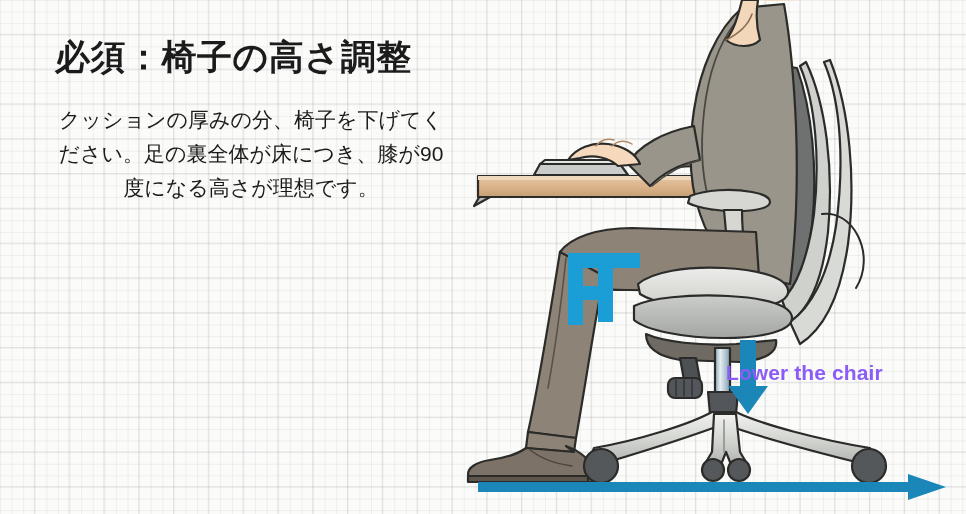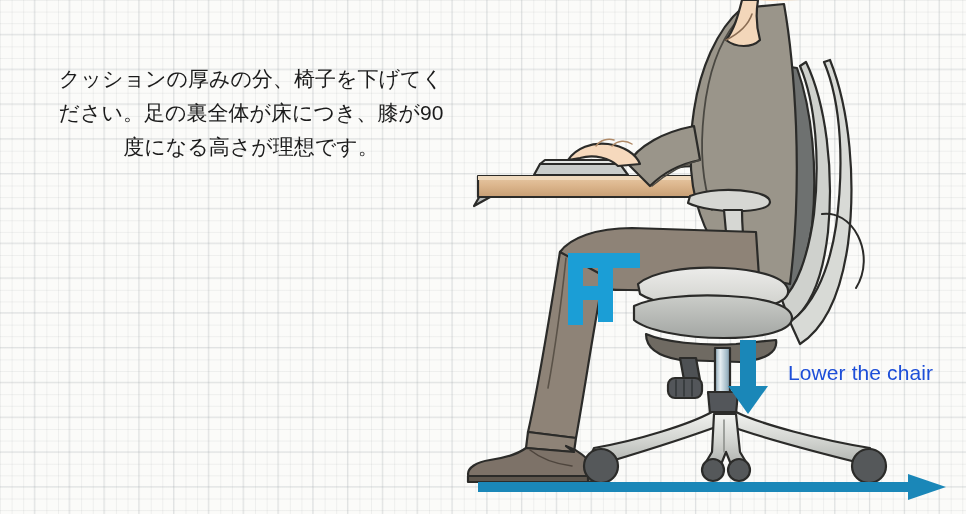--- a/index.html
+++ b/index.html
@@ -61,25 +61,25 @@
     position: absolute;
     left: 0;
     top: 0;
     width: 966px;
     height: 514px;
     pointer-events: none;
   }
   
   #lower-label {
     position: absolute;
-    left: 788px;
+    left: 726px;
     top: 361px;
     font-size: 21px;
-    font-weight: normal;
-    color: #1d4ed8;
+    font-weight: bold;
+    color: #8b5cf6;
     letter-spacing: 0.1px;
     white-space: nowrap;
   }
 </style>
 </head>
 <body>
 
 <div id="page">
 
   <div id="grid-bg"></div>
@@ -252,18 +252,19 @@
       <path d="M728 386 L 768 386 L 748 414 Z" fill="#1a87b8"></path>
     </g>
 
     <g stroke="none">
       <path d="M478 482 L 918 482 L 918 492 L 478 492 Z" fill="#1a87b8"></path>
       <path d="M908 474 L 946 487 L 908 500 Z" fill="#1a87b8"></path>
     </g>
   </svg>
 
   <div id="text-col">
+    <h1 id="title">必須：椅子の高さ調整</h1>
     <p id="body-text">クッションの厚みの分、椅子を下げてください。足の裏全体が床につき、膝が90度になる高さが理想です。</p>
   </div>
 
   <div id="lower-label">Lower the chair</div>
 
 </div>
 
 </body></html>

